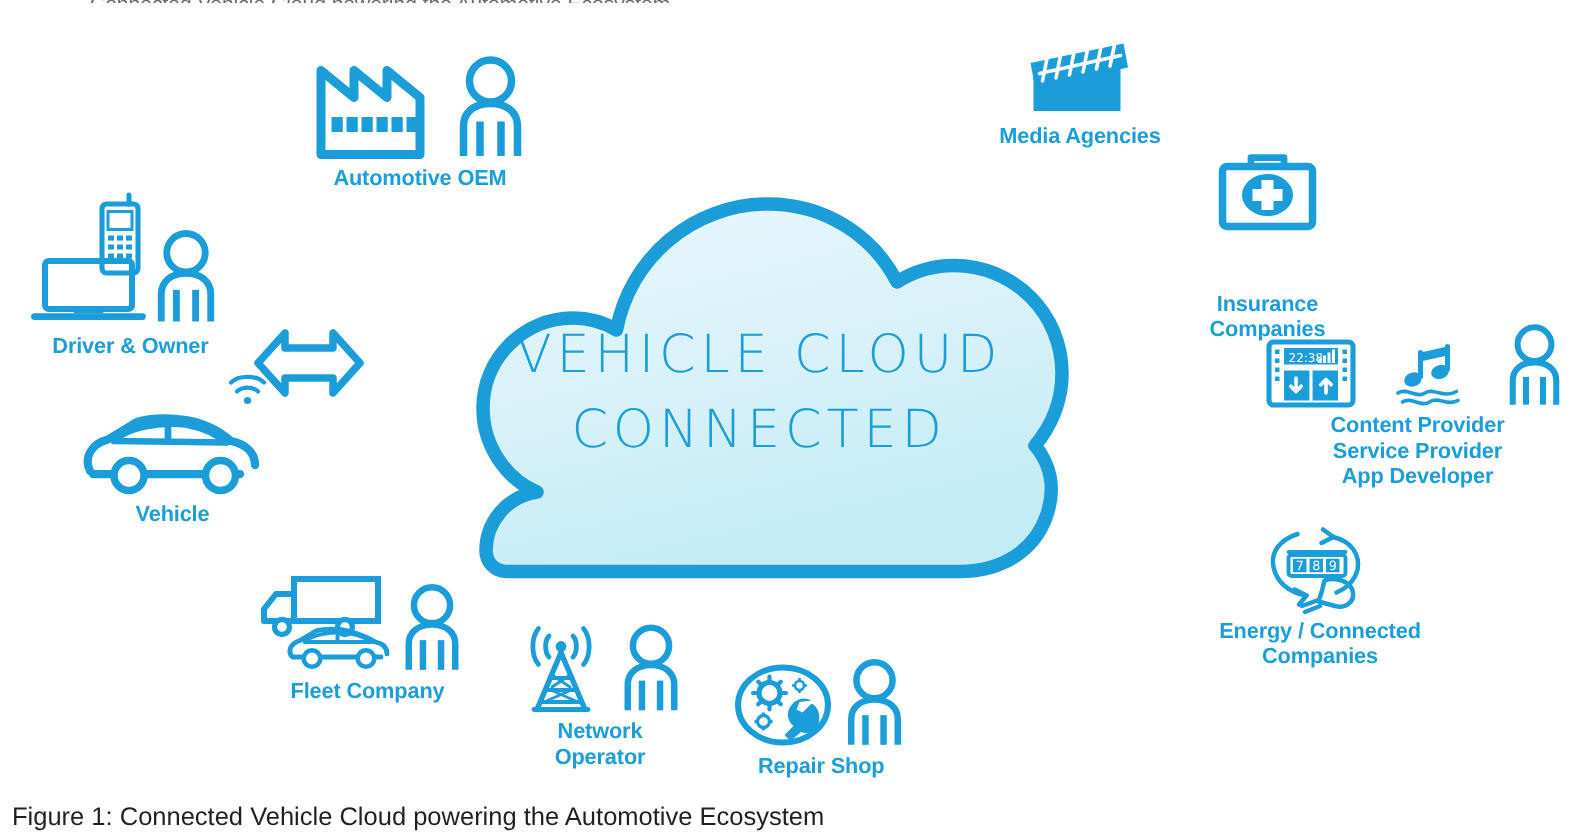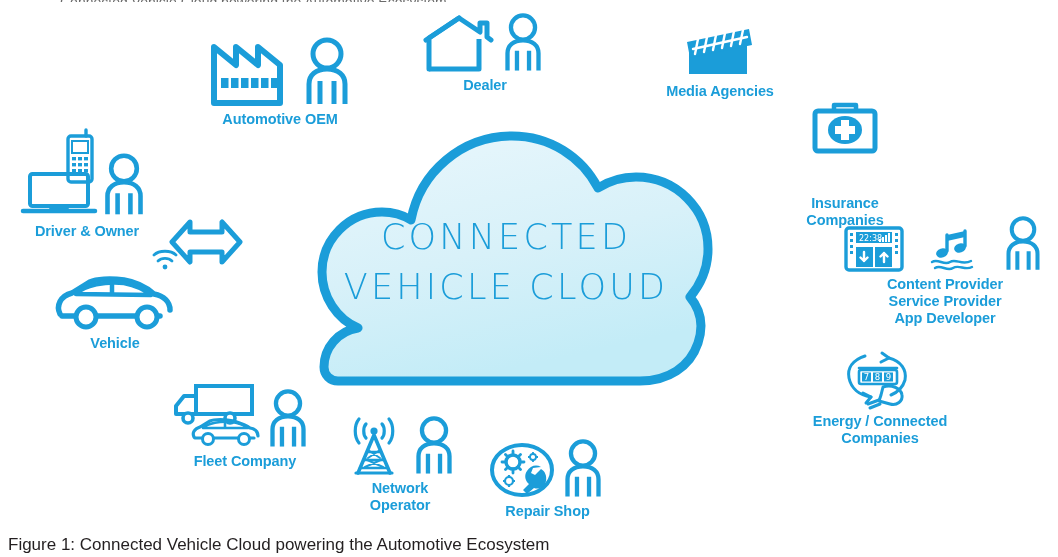--- a/index.html
+++ b/index.html
@@ -119,22 +119,22 @@
                C 282 26 250 5 212 5
                C 162 5 120 41 111 89
                C 103 84 93 81 82 81
                C 49 81 22 108 22 141
                C 22 166 37 188 58 197
                C 38 200 24 217 24 236
                C 24 244 30 250 38 250
                Z" fill="url(#cloudGrad)" stroke="#1B9DD9" stroke-width="9" stroke-linecap="round" stroke-linejoin="round"></path>
     </svg>
     <div class="cloud-text">
+      <div class="cloud-line">VEHICLE CLOUD</div>
       <div class="cloud-line">CONNECTED</div>
-      <div class="cloud-line">VEHICLE CLOUD</div>
     </div>
   </div>
 
   <div class="node" style="left:205px; top:30px; width:150px;">
     <div class="icons">
       <svg width="90" height="78" viewBox="0 0 90 78">
         <path d="M5 73 L5 17 L27 35 L27 17 L49 35 L49 17 L71 35 L71 73 Z" fill="none" stroke="#1B9DD9" stroke-width="6" stroke-linejoin="round"></path>
         <g fill="#1B9DD9">
           <rect x="12" y="48" width="7.5" height="10"></rect>
           <rect x="22" y="48" width="7.5" height="10"></rect>
@@ -147,36 +147,20 @@
       <svg width="48" height="72" viewBox="0 0 48 72">
         <circle cx="24" cy="18" r="14" fill="none" stroke="#1B9DD9" stroke-width="5"></circle>
         <path d="M6 68 L6 48 C6 39 13 33 24 33 C35 33 42 39 42 48 L42 68" fill="none" stroke="#1B9DD9" stroke-width="5" stroke-linejoin="round"></path>
         <line x1="17" y1="45" x2="17" y2="68" stroke="#1B9DD9" stroke-width="5"></line>
         <line x1="31" y1="45" x2="31" y2="68" stroke="#1B9DD9" stroke-width="5"></line>
       </svg>
     </div>
     <div class="label">Automotive OEM</div>
   </div>
 
-  <div class="node" style="left:420px; top:12px; width:130px;">
-    <div class="icons">
-      <svg width="72" height="62" viewBox="0 0 72 62">
-        <path d="M6 57 L6 26 L36 6 L57 20 L57 11 L64 11 L64 25 L68 28" fill="none" stroke="#1B9DD9" stroke-width="5" stroke-linejoin="round" stroke-linecap="round"></path>
-        <path d="M6 57 L56 57 L56 27" fill="none" stroke="#1B9DD9" stroke-width="5" stroke-linejoin="round"></path>
-        <path d="M3 28 L36 6" fill="none" stroke="#1B9DD9" stroke-width="5" stroke-linecap="round"></path>
-      </svg>
-      <svg width="48" height="62" viewBox="0 0 48 72">
-        <circle cx="24" cy="18" r="14" fill="none" stroke="#1B9DD9" stroke-width="5"></circle>
-        <path d="M6 68 L6 48 C6 39 13 33 24 33 C35 33 42 39 42 48 L42 68" fill="none" stroke="#1B9DD9" stroke-width="5" stroke-linejoin="round"></path>
-        <line x1="17" y1="45" x2="17" y2="68" stroke="#1B9DD9" stroke-width="5"></line>
-        <line x1="31" y1="45" x2="31" y2="68" stroke="#1B9DD9" stroke-width="5"></line>
-      </svg>
-    </div>
-    <div class="label">Dealer</div>
-  </div>
 
   <div class="node" style="left:645px; top:22px; width:150px;">
     <div class="icons">
       <svg width="78" height="58" viewBox="0 0 78 58">
         <rect x="8" y="22" width="58" height="30" fill="#1B9DD9"></rect>
         <path d="M6 20 L68 7 L71 23 L9 36 Z" fill="#1B9DD9"></path>
         <g stroke="#ffffff" stroke-width="2.4" fill="none" stroke-linecap="round">
           <path d="M14 32 L17 17"></path>
           <path d="M23 30 L26 15"></path>
           <path d="M32 28 L35 13"></path>

